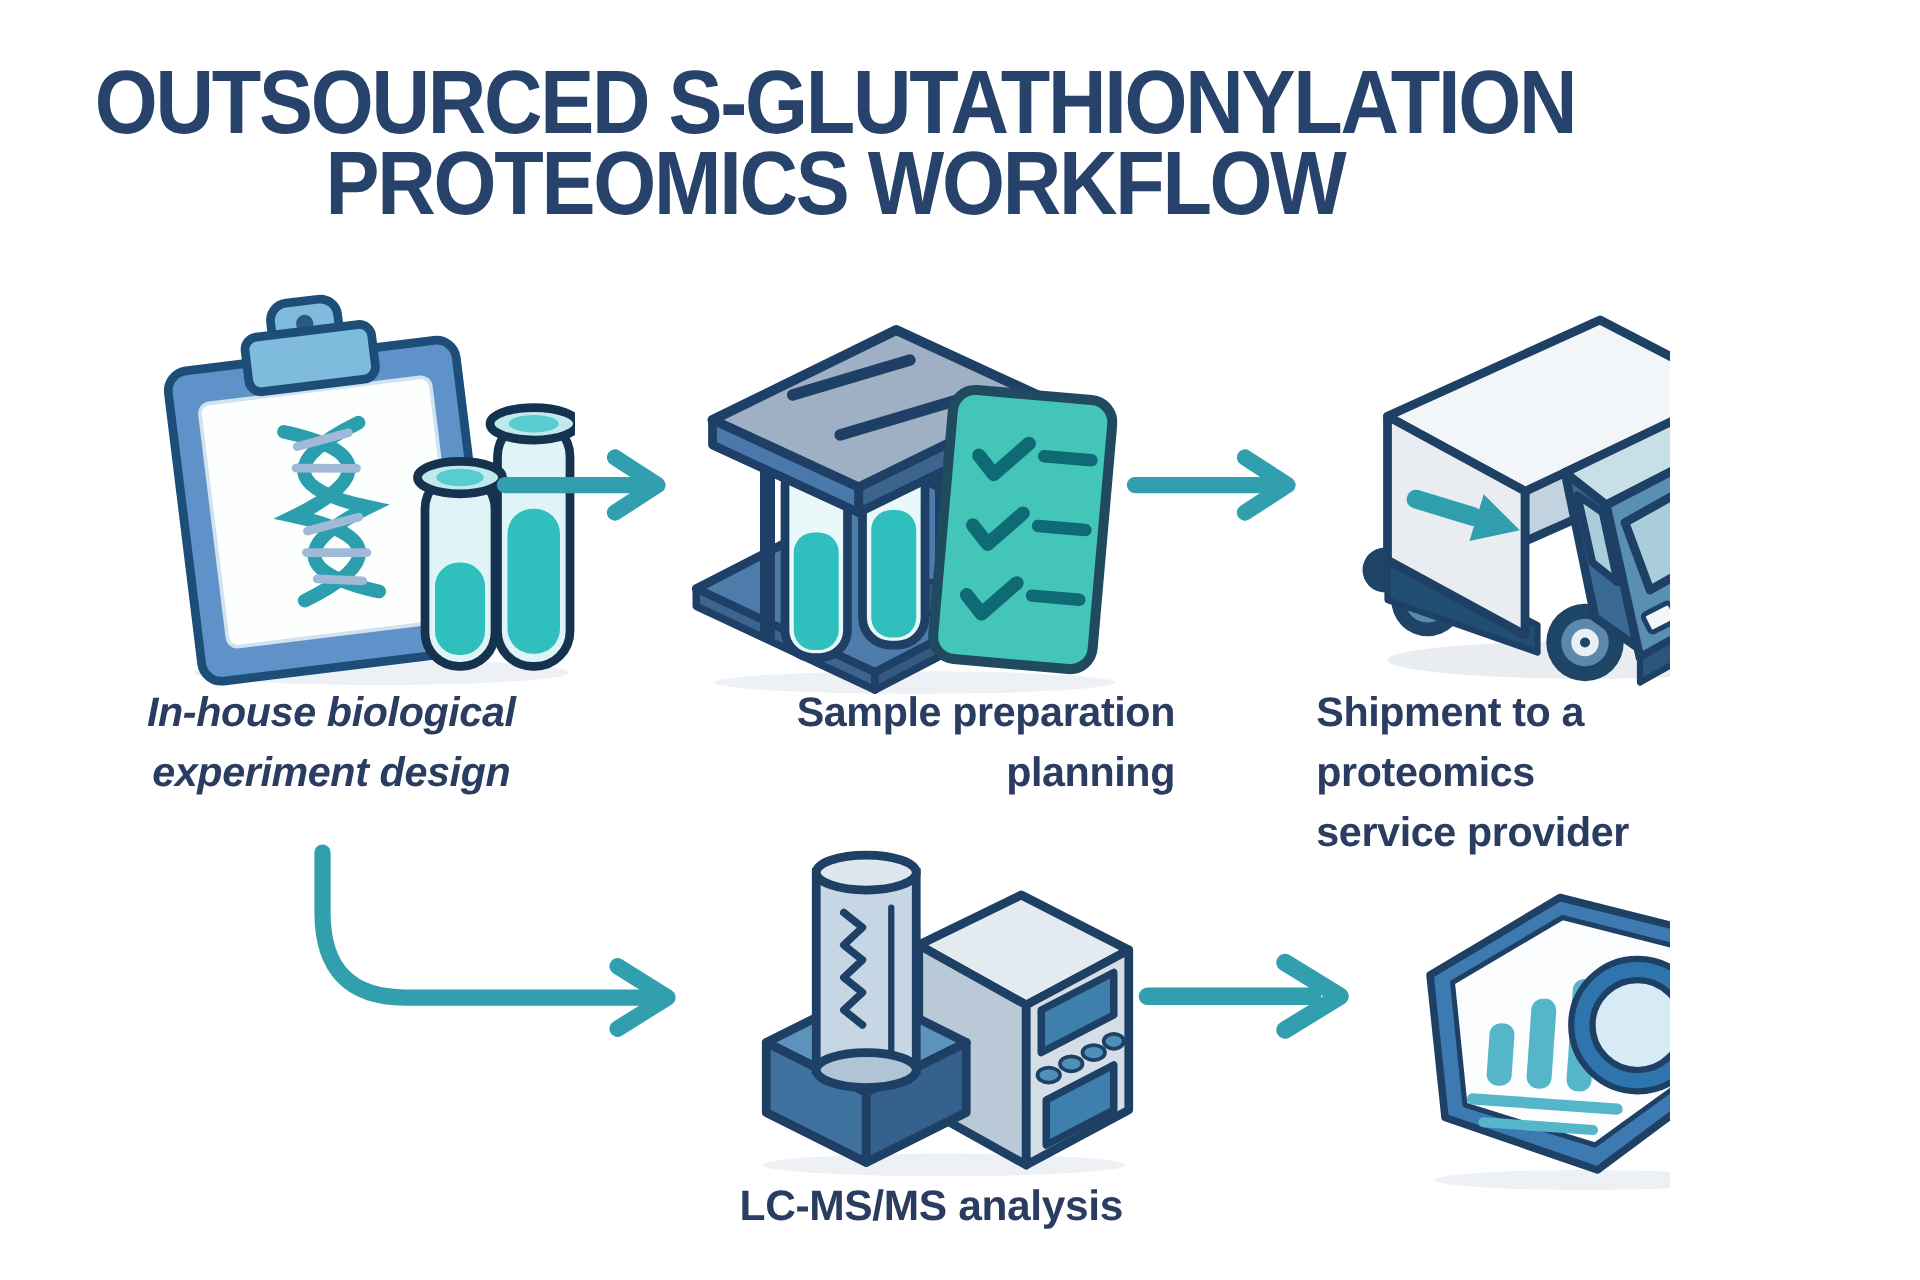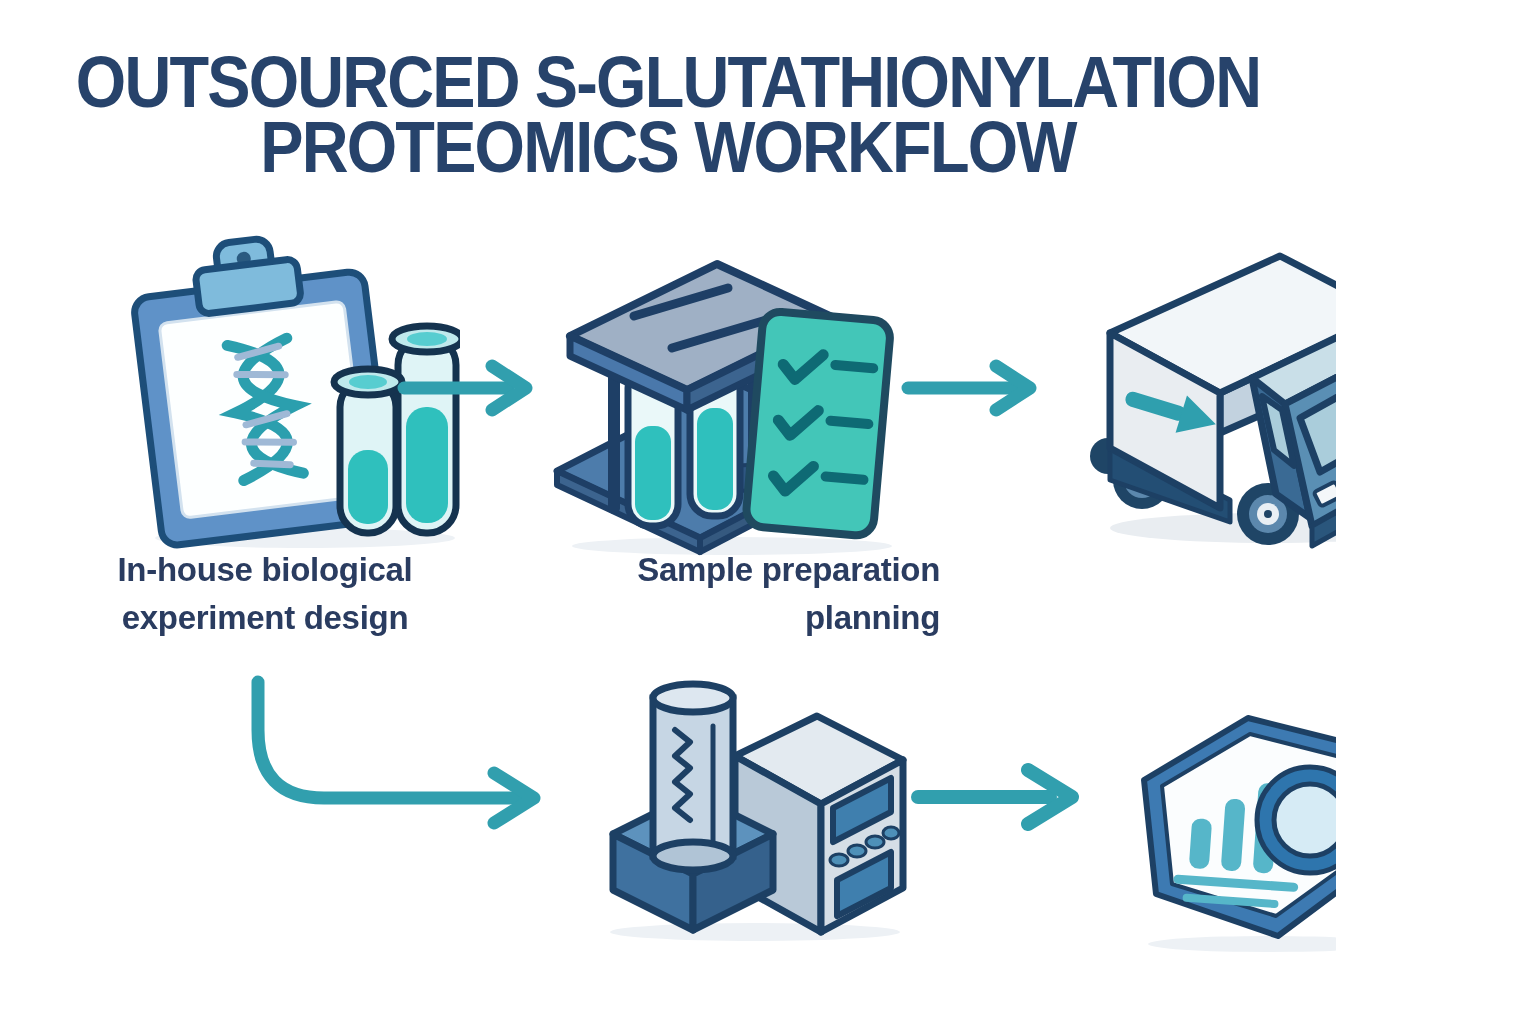--- a/index.html
+++ b/index.html
@@ -165,26 +165,29 @@
       <polygon points="220,190 288,152 304,208 240,244" fill="#aacddb" stroke="#1d4064" stroke-width="7" stroke-linejoin="round"></polygon>
       <polygon points="182,168 202,182 214,238 194,222" fill="#aacddb" stroke="#1d4064" stroke-width="6" stroke-linejoin="round"></polygon>
       <polygon points="232,298 318,250 318,270 232,318" fill="#2a567c" stroke="#1d4064" stroke-width="5" stroke-linejoin="round"></polygon>
       <g fill="#f4f7f9" stroke="#1d4064" stroke-width="4">
         <rect x="292" y="212" width="24" height="16" rx="3" transform="rotate(-27 304 220)"></rect>
         <rect x="236" y="258" width="24" height="16" rx="3" transform="rotate(-27 248 266)"></rect>
       </g>
     </svg>
   </div>
 
-  <div class="step-label" style="left:55px;top:546px;width:420px;">In-house biological
+  <div class="step-label" style="left:55px;top:546px;width:420px;font-style:italic;">In-house biological
 experiment design</div>
 
   <div class="step-label" style="left:530px;top:546px;width:410px;text-align:right;">Sample preparation
 planning</div>
 
+  <div class="step-label" style="left:1053px;top:546px;width:340px;text-align:left;">Shipment to a
+proteomics
+service provider</div>
 
   <div class="icon" style="left:226px;top:668px;">
     <svg width="332" height="162" viewBox="0 0 332 162">
       <g fill="none" stroke="#319fae" stroke-width="13" stroke-linecap="round" stroke-linejoin="round">
         <path d="M32 14 L32 62 Q32 130 98 130 L292 130"></path>
         <polyline points="268,105 308,130 268,155"></polyline>
       </g>
     </svg>
   </div>
 
@@ -242,15 +245,16 @@
       <g>
         <line x1="214" y1="152" x2="252" y2="198" stroke="#1d4064" stroke-width="26" stroke-linecap="round"></line>
         <line x1="214" y1="152" x2="250" y2="196" stroke="#4aa7bd" stroke-width="16" stroke-linecap="round"></line>
         <circle cx="182" cy="118" r="44" fill="#d6ebf5" stroke="#2e75ad" stroke-width="16"></circle>
         <circle cx="182" cy="118" r="53" fill="none" stroke="#1d4064" stroke-width="5"></circle>
         <circle cx="182" cy="118" r="36" fill="none" stroke="#1d4064" stroke-width="5"></circle>
       </g>
     </svg>
   </div>
 
+  <div class="step-label" style="left:540px;top:941px;width:410px;font-size:34px;">LC-MS/MS analysis</div>
 
 
 </div>
 
 </body></html>

